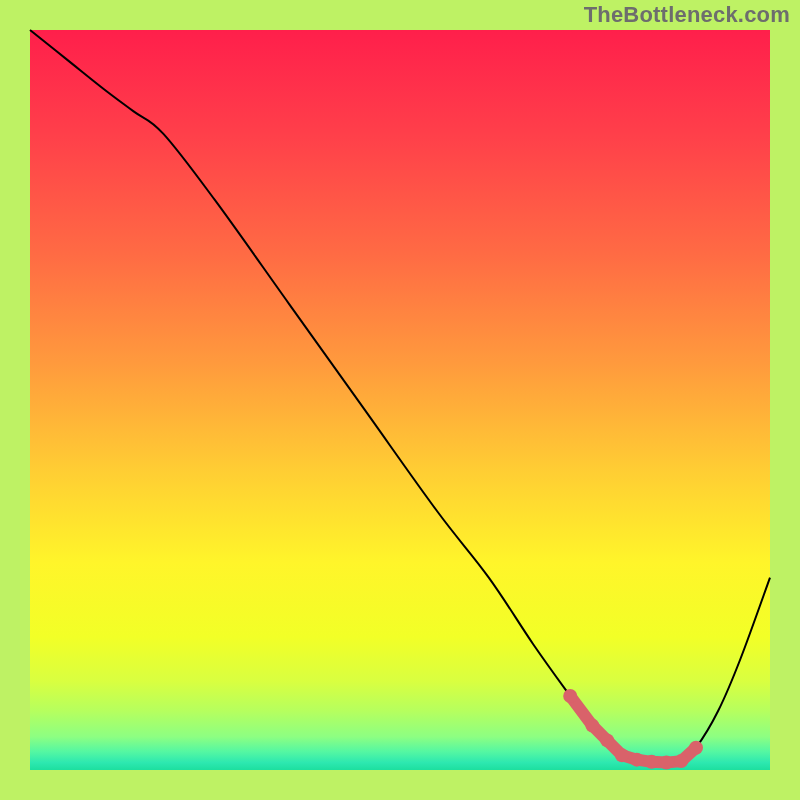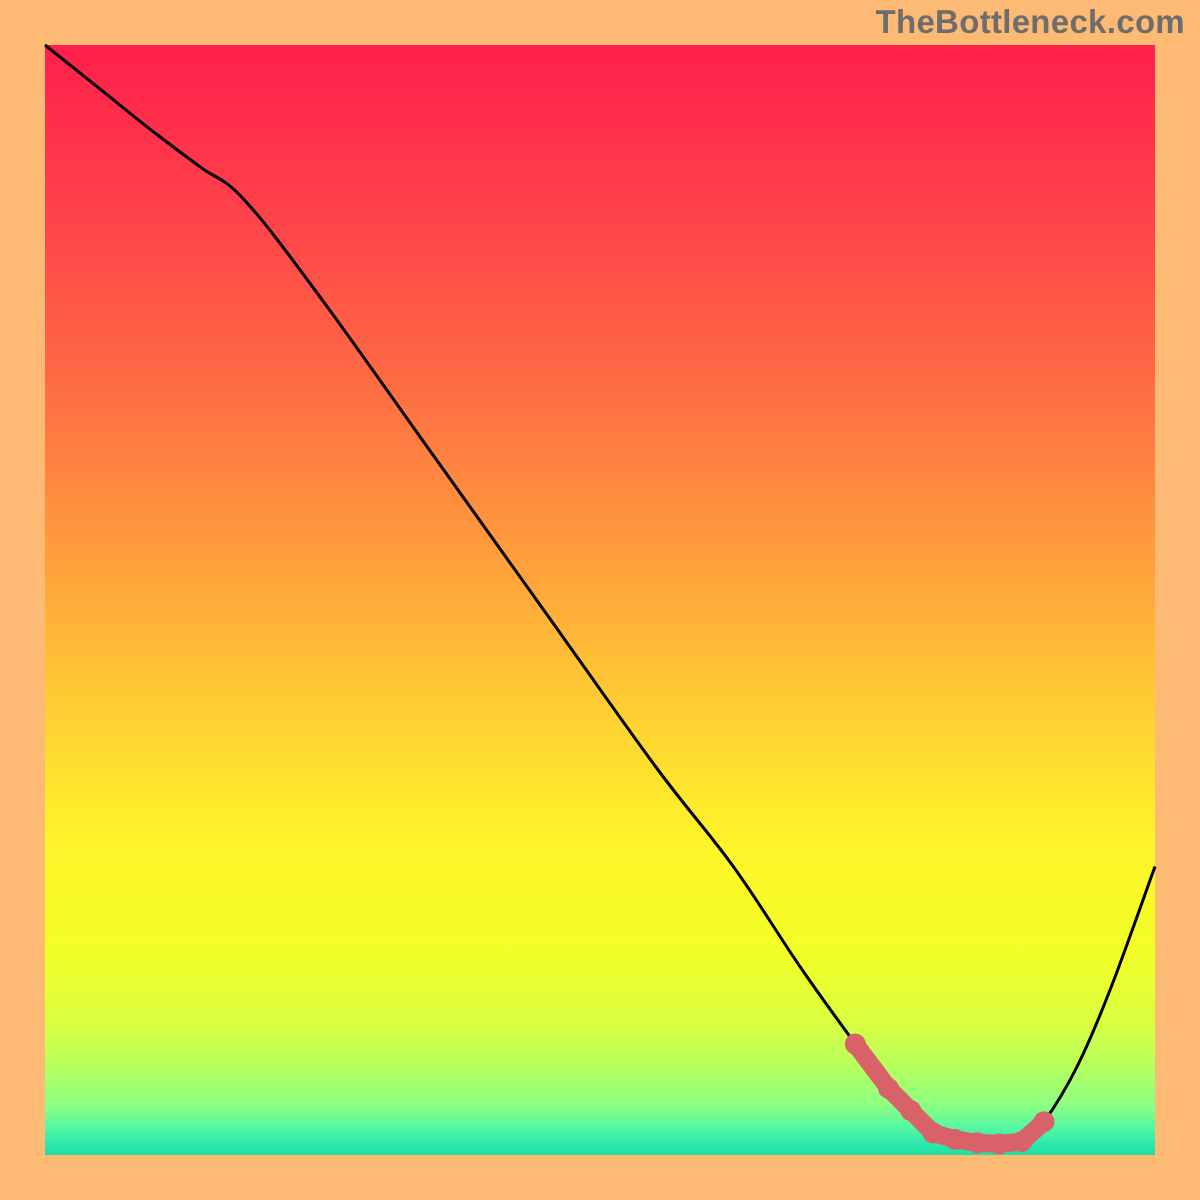--- a/index.html
+++ b/index.html
@@ -7,21 +7,21 @@
     padding: 0;
     width: 800px;
     height: 800px;
     background: #000;
     overflow: hidden;
   }
   .stage {
     position: relative;
     width: 800px;
     height: 800px;
-    background: #fdba74;
+    background: #bef264;
   }
   .watermark {
     position: absolute;
     top: 2px;
     right: 10px;
     font-family: Arial, Helvetica, sans-serif;
     font-size: 22px;
     font-weight: 600;
     color: #6d6d6d;
     letter-spacing: 0.2px;

